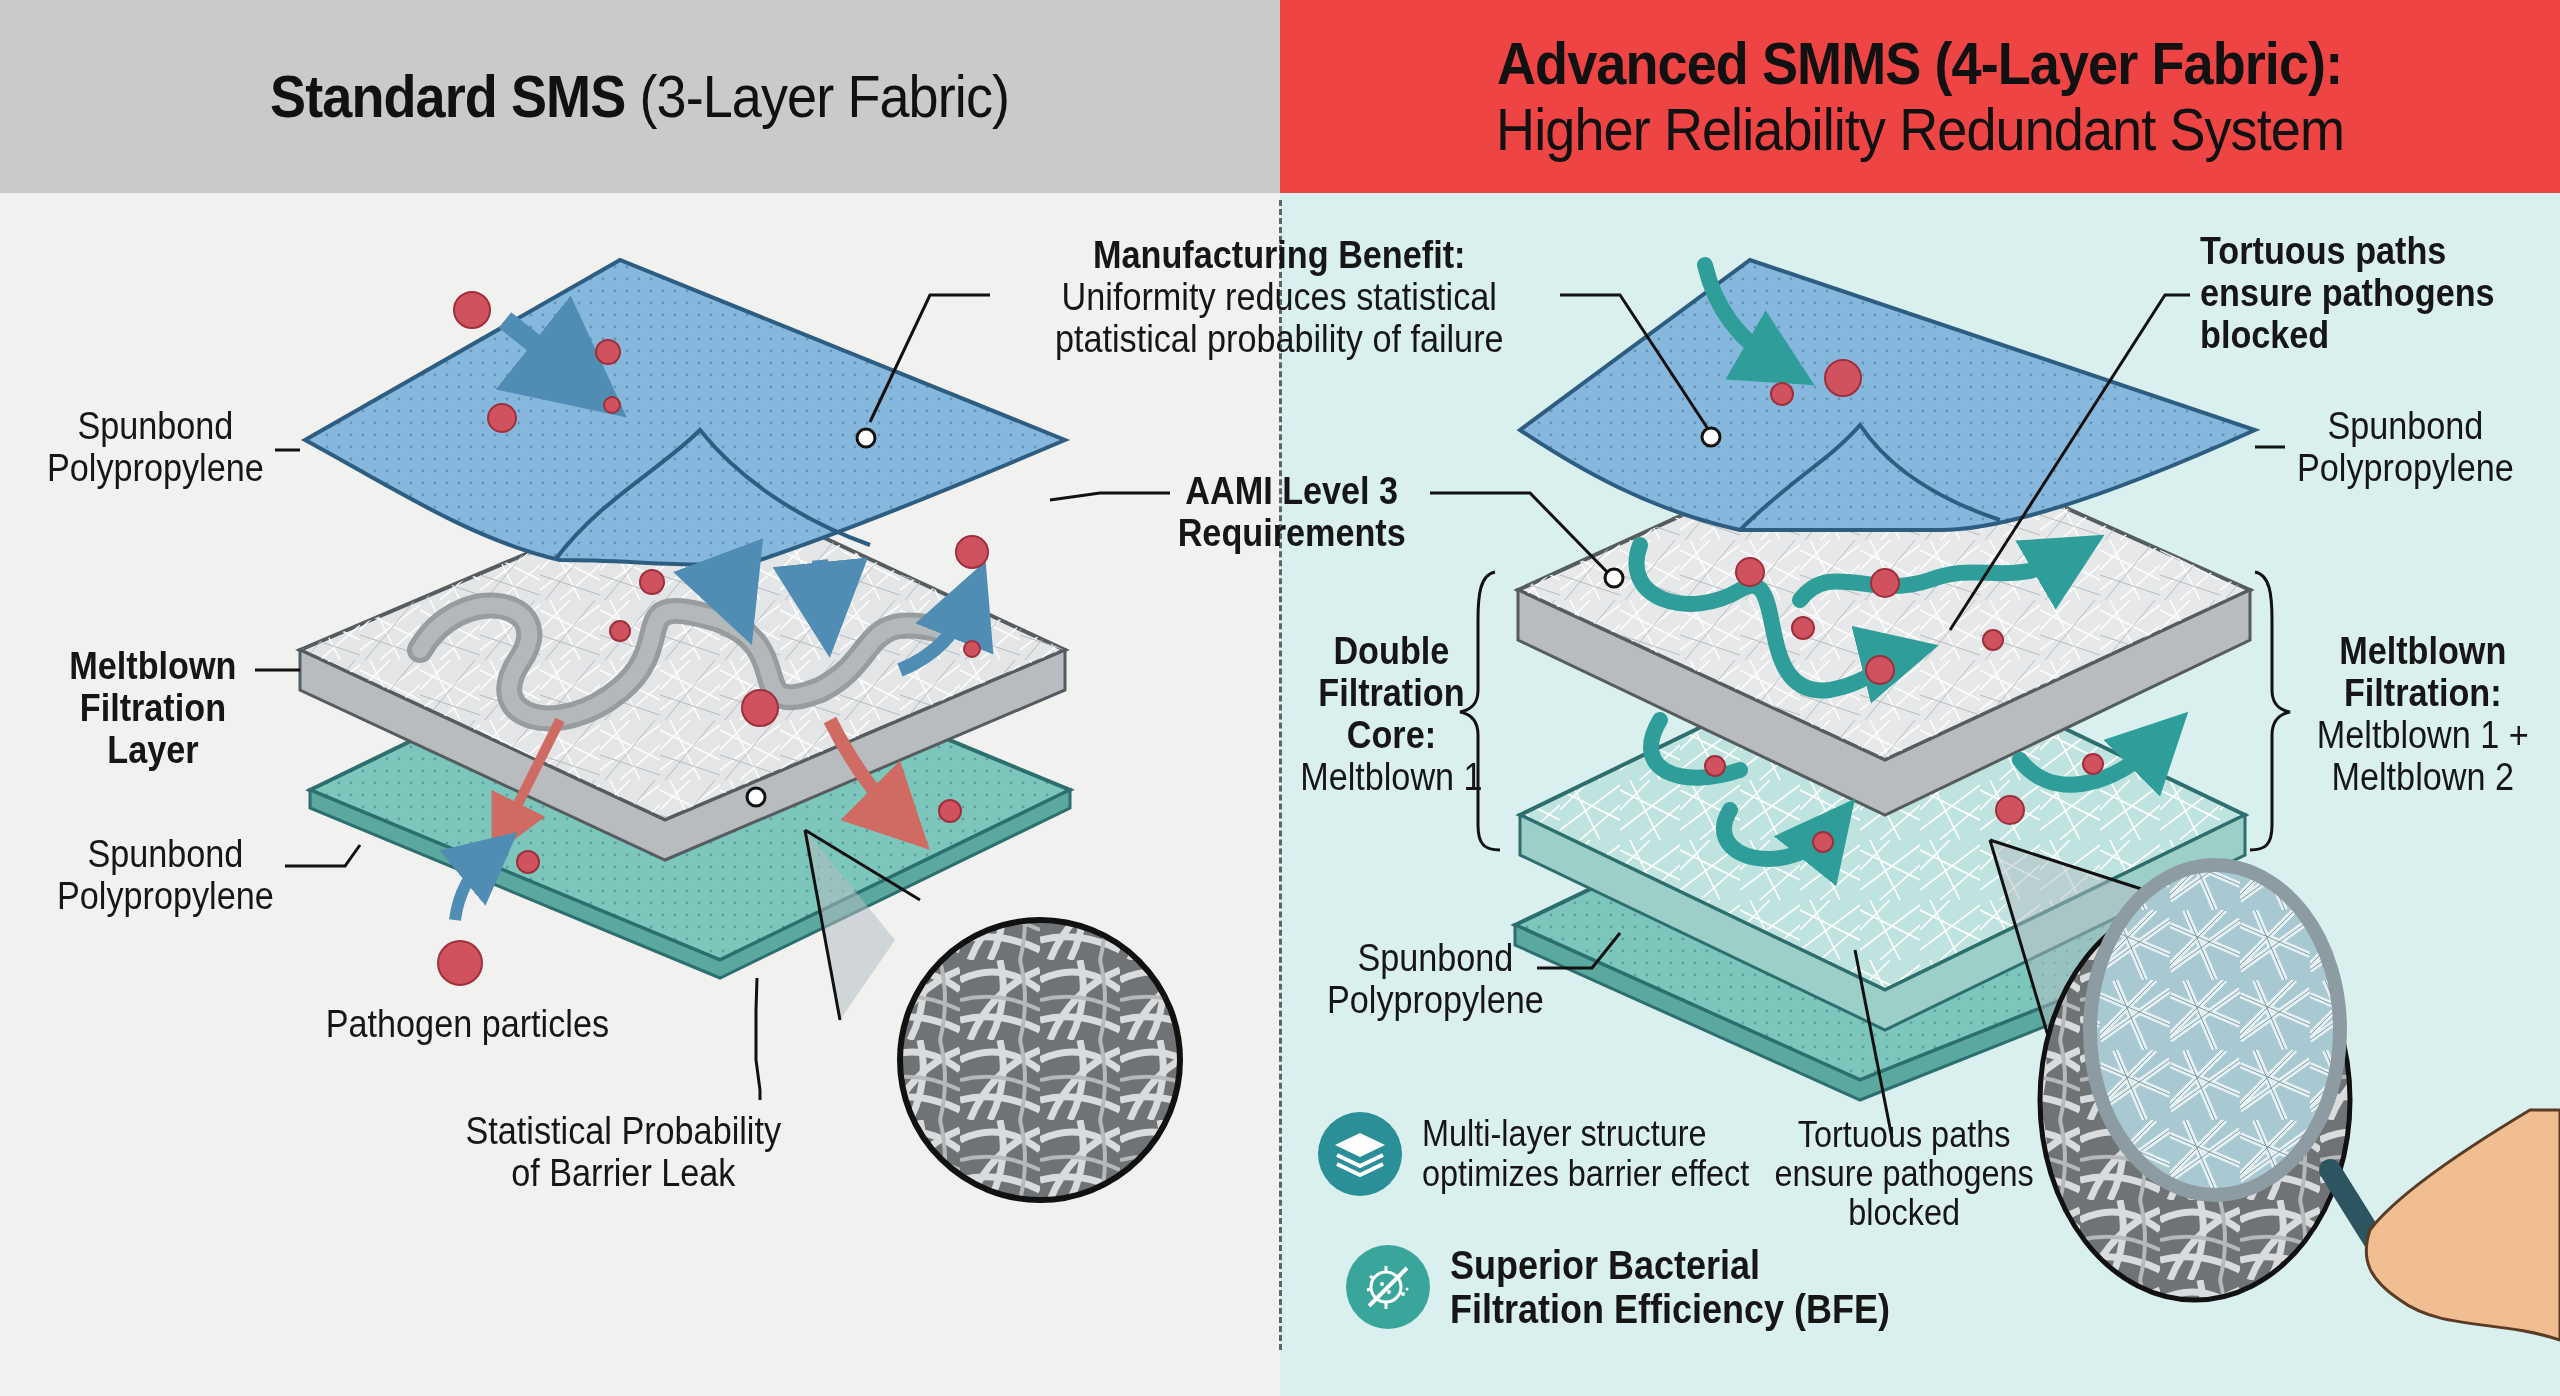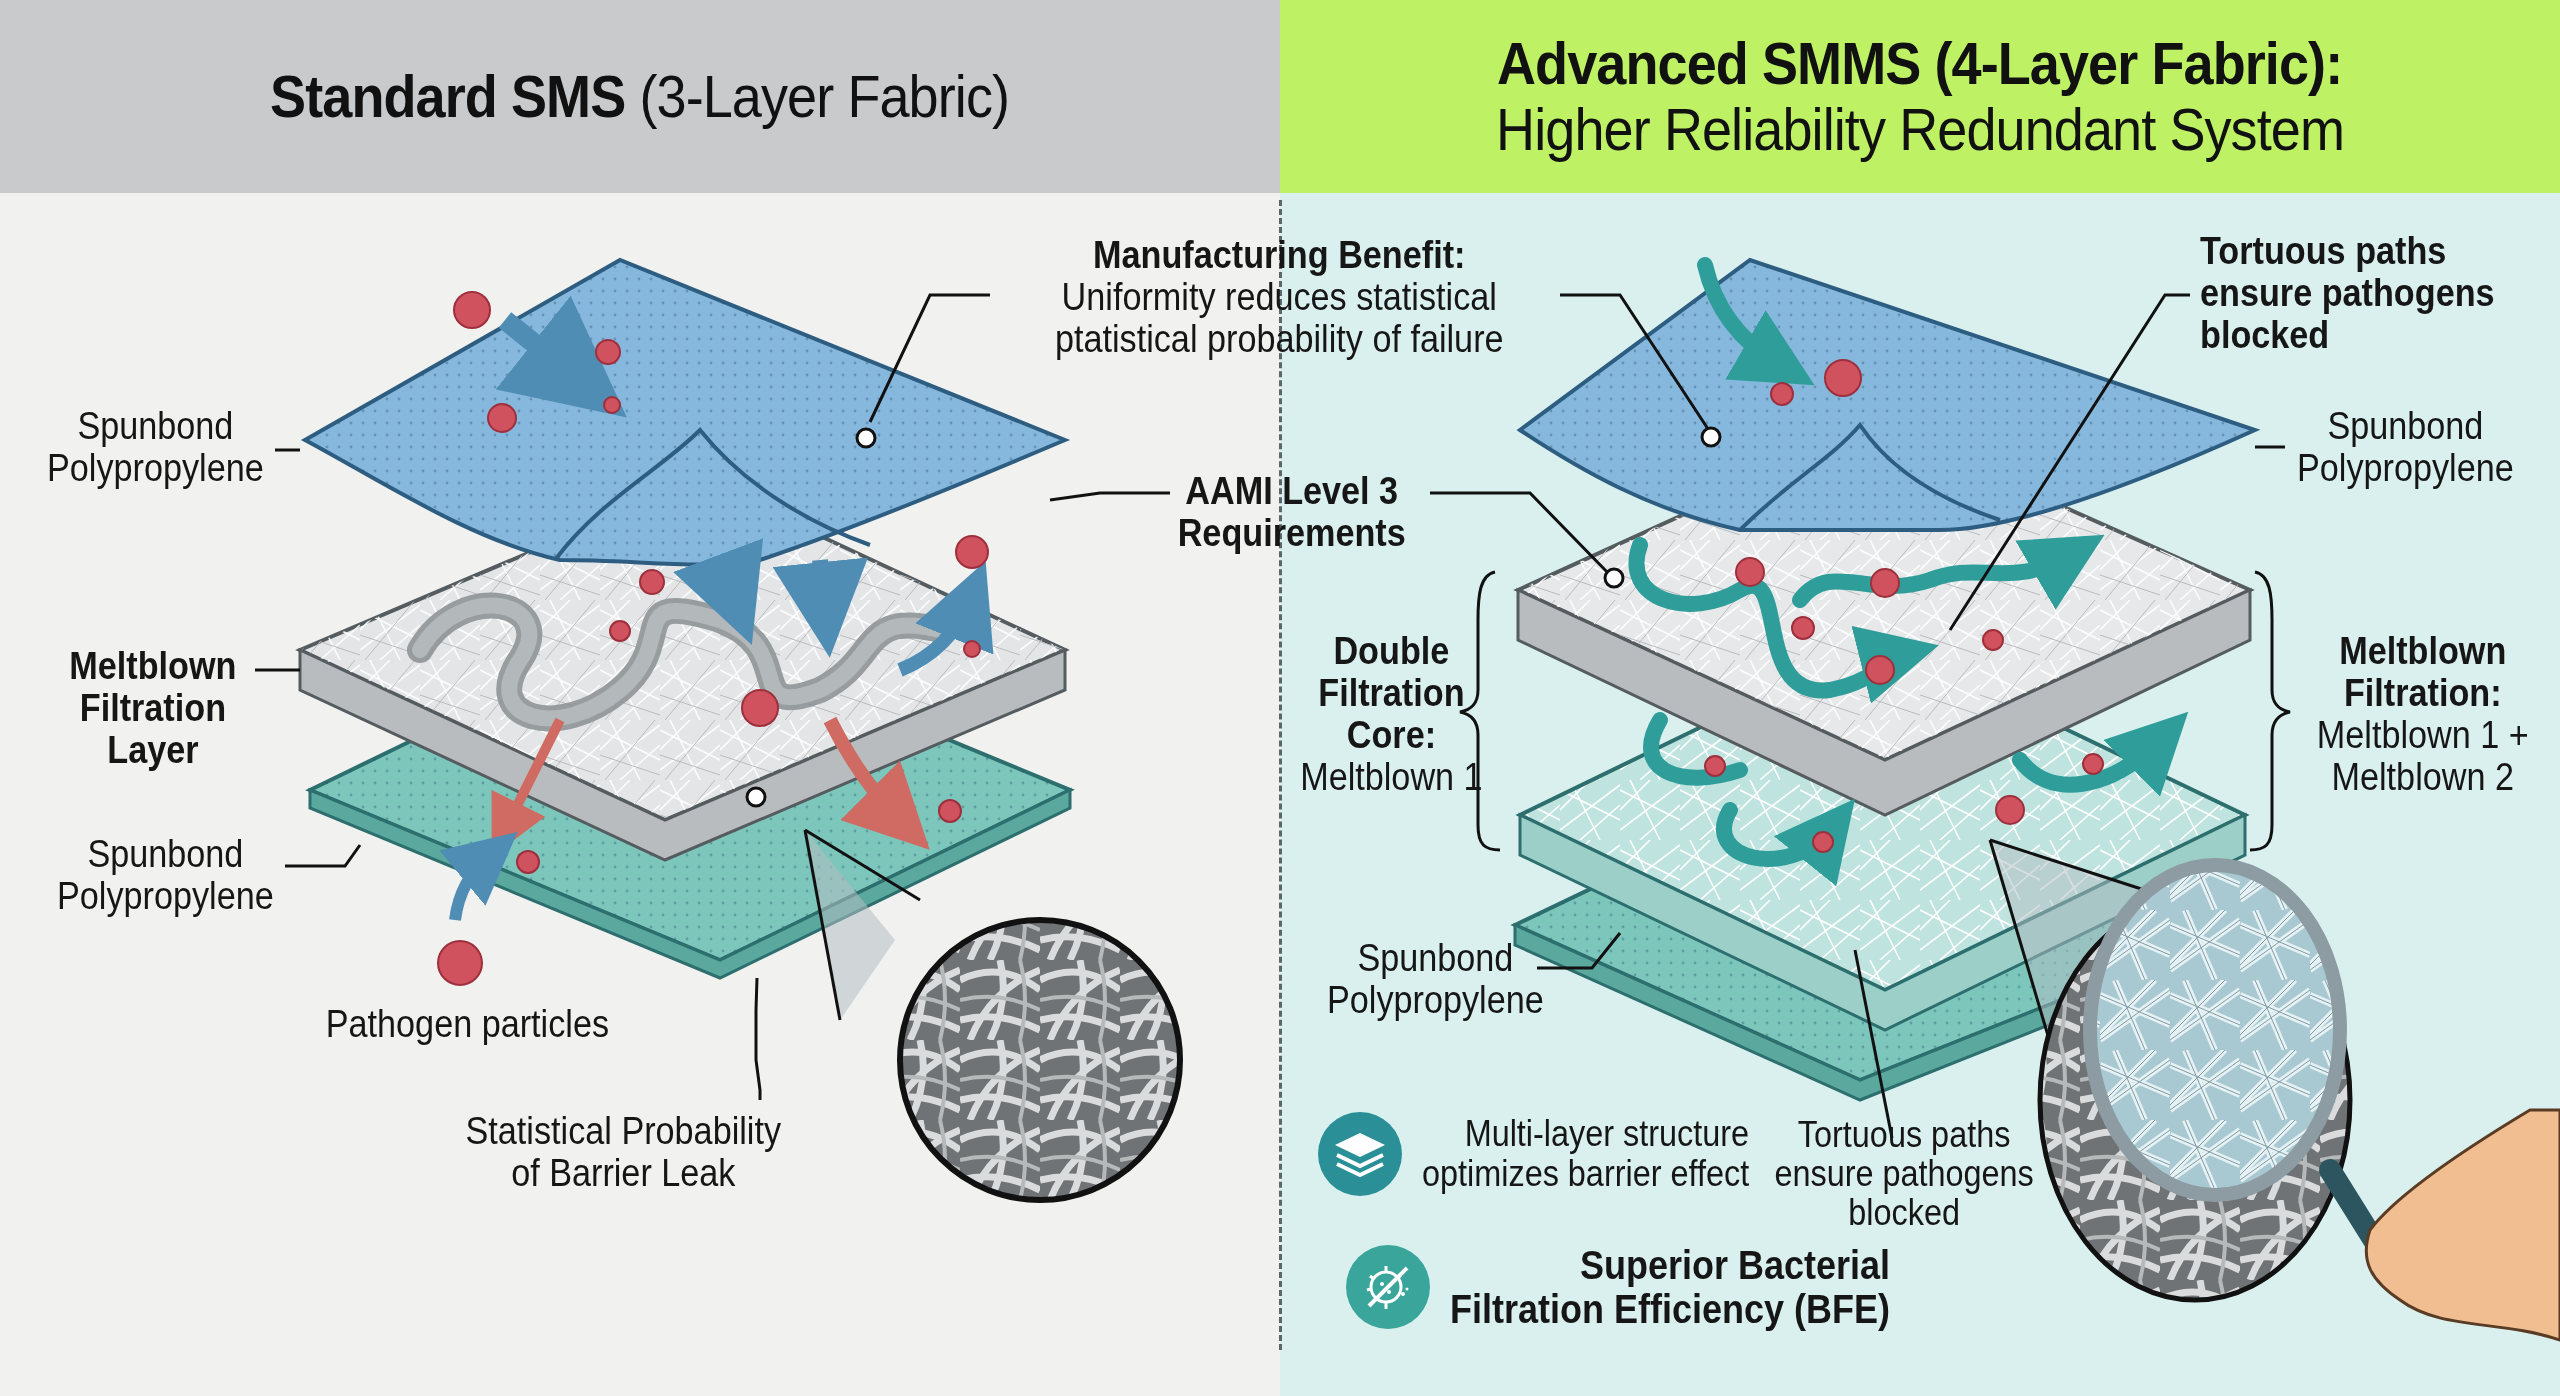--- a/index.html
+++ b/index.html
@@ -1,29 +1,29 @@
 <!DOCTYPE html>
 <html><head>
 <meta charset="utf-8">
 <style>
   html,body{margin:0;padding:0;}
   body{width:2560px;height:1396px;position:relative;overflow:hidden;font-family:"Liberation Sans",sans-serif;background:#f2f2f0;color:#161616;}
   .panel-left{position:absolute;left:0;top:0;width:1280px;height:1396px;background:#f1f1ef;}
   .panel-right{position:absolute;left:1280px;top:0;width:1280px;height:1396px;background:#d9f0ee;}
   .header-left{position:absolute;left:0;top:0;width:1280px;height:193px;background:#c9cacc;display:flex;align-items:center;justify-content:center;}
-  .header-right{position:absolute;left:1280px;top:0;width:1280px;height:193px;background:#bef264;display:flex;flex-direction:column;align-items:center;justify-content:center;}
+  .header-right{position:absolute;left:1280px;top:0;width:1280px;height:193px;background:#ef4444;display:flex;flex-direction:column;align-items:center;justify-content:center;}
   .h-title{font-size:60px;letter-spacing:-1px;color:#111;transform:scaleX(0.9);white-space:nowrap;line-height:66px;}
   .h-title b{font-weight:700;}
   .h-title span{font-weight:400;}
   .divider{position:absolute;left:1279px;top:200px;height:1150px;border-left:3px dashed #5a666b;}
   svg.art{position:absolute;left:0;top:0;}
   .lbl{position:absolute;text-align:center;font-size:38px;line-height:42px;color:#161616;transform:scaleX(0.9);white-space:nowrap;}
   .lbl.bold{font-weight:700;}
   .lbl .sub{font-weight:400;display:block;}
-  .feat{position:absolute;display:flex;align-items:center;text-align:right;}
+  .feat{position:absolute;display:flex;align-items:center;}
   .feat .ico{width:84px;height:84px;border-radius:50%;display:flex;align-items:center;justify-content:center;margin-right:20px;}
   .feat .txt{font-size:36px;line-height:40px;transform:scaleX(0.9);transform-origin:left center;white-space:nowrap;}
   .feat .txt.bold{font-weight:700;font-size:40px;line-height:44px;}
 </style>
 </head>
 <body>
 
 <div class="panel-left"></div>
 <div class="panel-right"></div>
 

